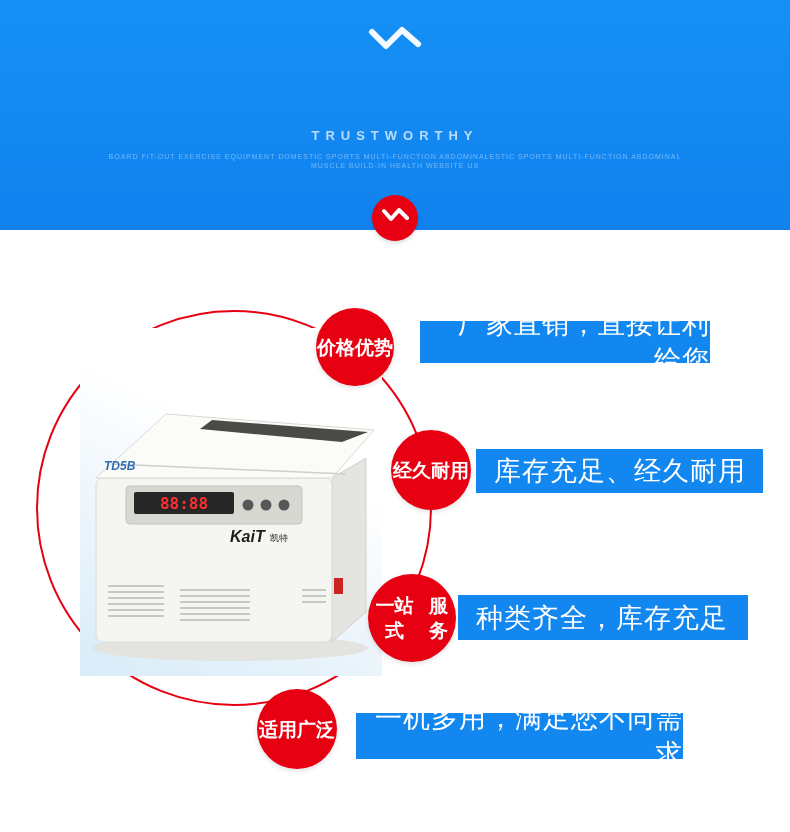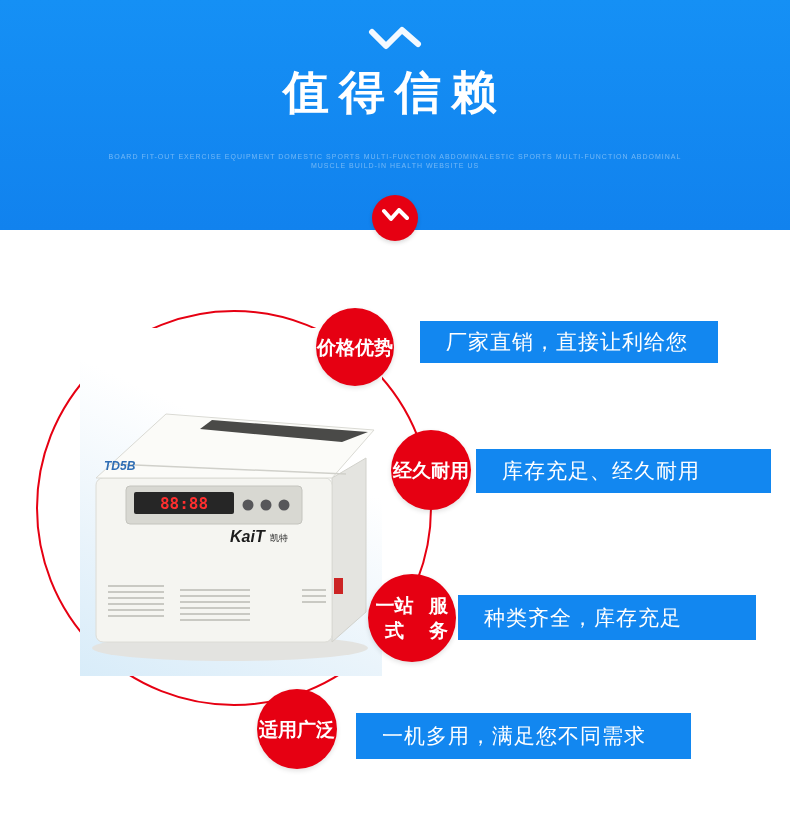--- a/index.html
+++ b/index.html
@@ -58,38 +58,38 @@
   }
   .fbadge span{display:block;font-size:19px;}
   .fbadge-1{left:316px;top:308px;width:78px;height:78px;}
   .fbadge-2{left:391px;top:430px;width:80px;height:80px;}
   .fbadge-3{left:368px;top:574px;width:88px;height:88px;}
   .fbadge-4{left:257px;top:689px;width:80px;height:80px;}
 
   
   .fbox{
     background:#1287f0;color:#ffffff;z-index:4;
-    display:flex;align-items:center;padding-left:26px;
-    font-size:21px;letter-spacing:1px;text-align:right;
+    display:flex;align-items:center;padding-left:18px;
+    font-size:27px;letter-spacing:1px;text-align:right;
   }
   .fbox-1{left:420px;top:321px;width:272px;height:42px;}
   .fbox-2{left:476px;top:449px;width:269px;height:44px;}
   .fbox-3{left:458px;top:595px;width:272px;height:45px;}
   .fbox-4{left:356px;top:713px;width:309px;height:46px;}
 </style>
 </head>
 <body>
 
 <div class="abs banner">
   <div class="abs banner-mark">
     <svg width="54" height="26" viewBox="0 0 54 26">
       <polyline points="4,6 18,20 34,4 50,18" fill="none" stroke="#ffffff" stroke-width="6" stroke-linecap="round" stroke-linejoin="round" opacity="0.95"></polyline>
     </svg>
   </div>
-  <div class="abs banner-title">值得信赖</div>
+  <div class="abs banner-subtitle">TRUSTWORTHY</div>
   <div class="abs banner-fineprint">
     <div>BOARD FIT-OUT EXERCISE EQUIPMENT DOMESTIC SPORTS MULTI-FUNCTION ABDOMINALESTIC SPORTS MULTI-FUNCTION ABDOMINAL</div>
     <div>MUSCLE BUILD-IN HEALTH WEBSITE US</div>
   </div>
 </div>
 
 <div class="abs scroll-badge">
   <span>
     <svg width="28" height="16" viewBox="0 0 28 16">
       <polyline points="3,3 10,11 18,2 26,10" fill="none" stroke="#ffffff" stroke-width="4" stroke-linecap="round" stroke-linejoin="round"></polyline>

